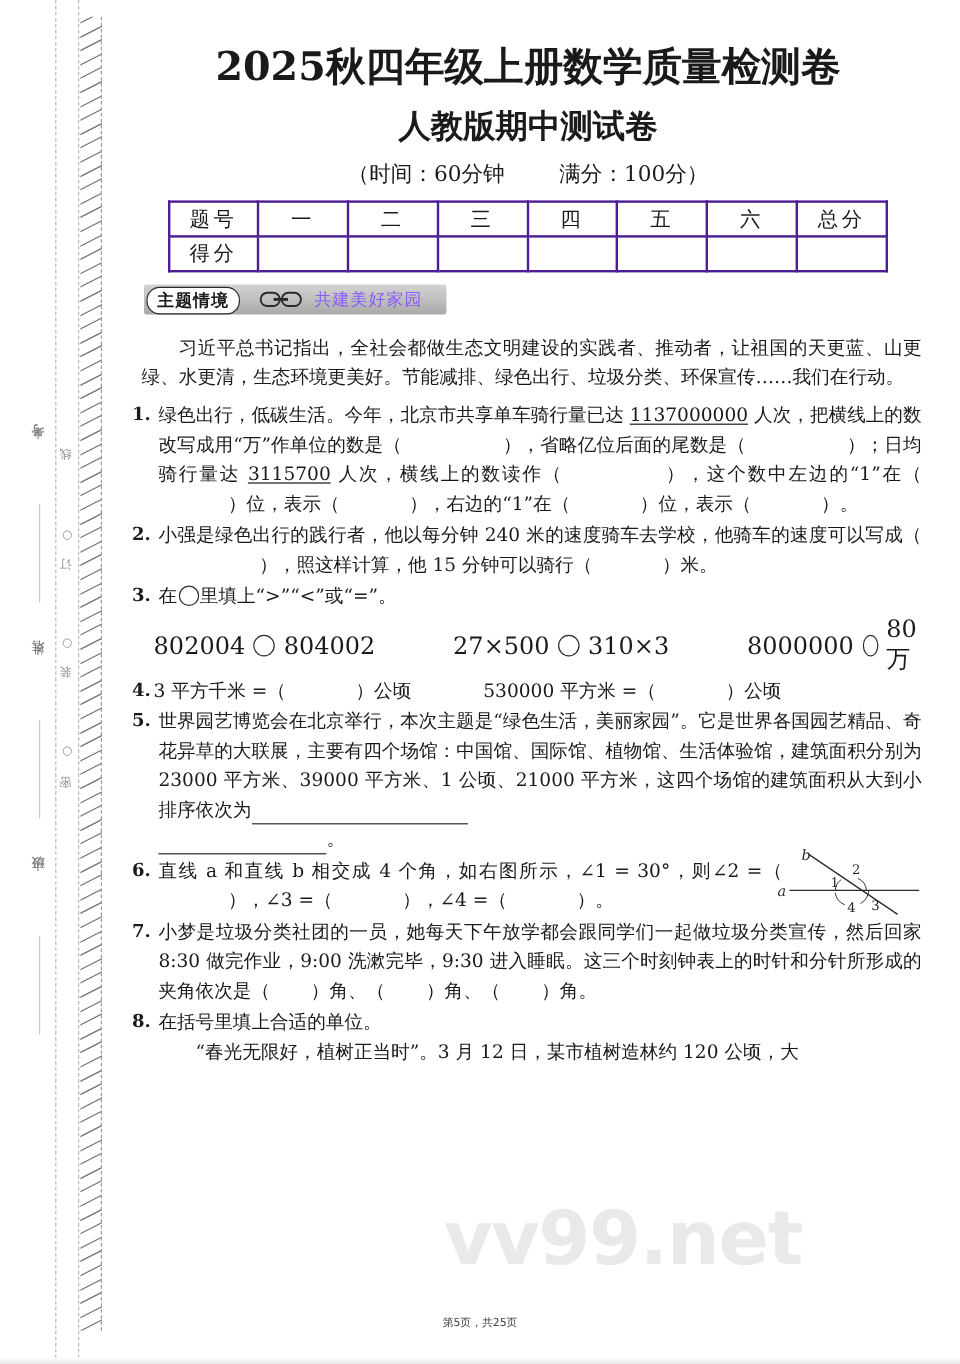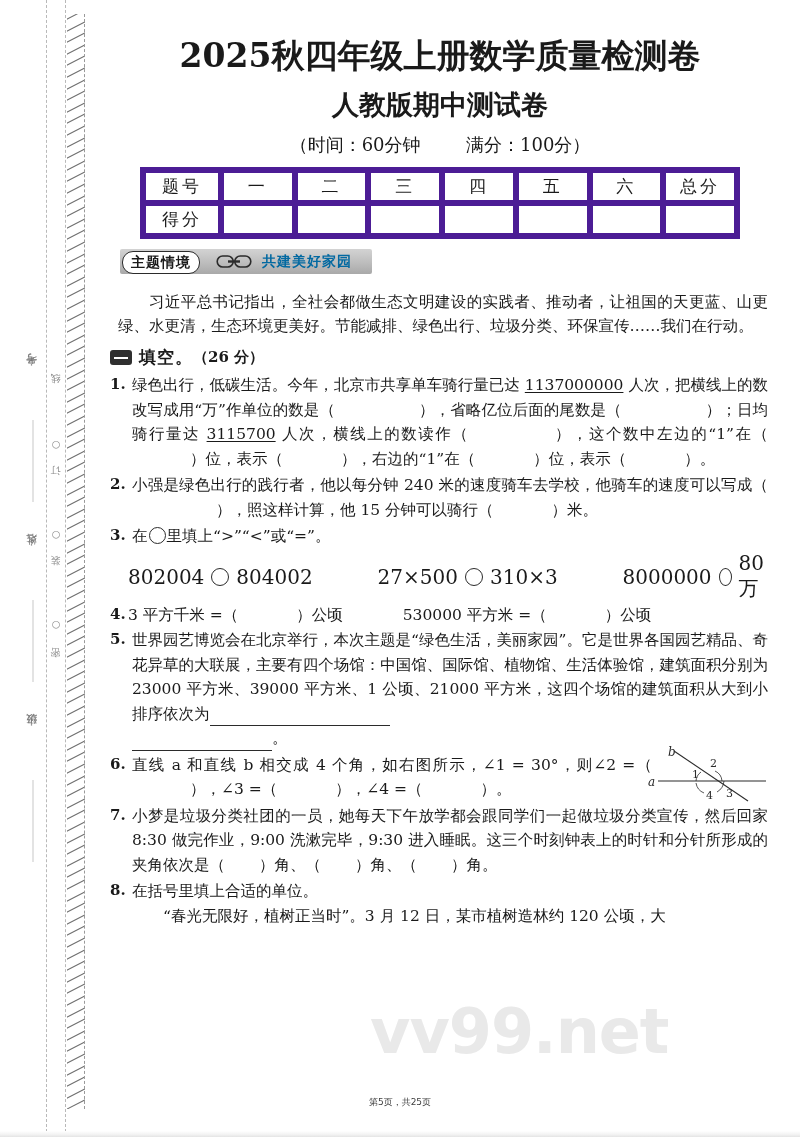--- a/index.html
+++ b/index.html
@@ -143,21 +143,21 @@
     display: flex;
     justify-content: center;
     margin: 4px 0 10px 0;
   }
   table.score-table {
     border-collapse: collapse;
     width: 600px;
     table-layout: fixed;
   }
   table.score-table td {
-    border: 6px solid #4c1d95;
+    border: 2px solid #4c1d95;
     height: 27px;
     text-align: center;
     font-size: 17px;
     font-family: "DejaVu Serif", "Liberation Serif", serif;
     letter-spacing: 3px;
     padding: 0;
   }
   table.score-table td.head-cell { width: 72px; }
 
   
@@ -194,22 +194,22 @@
     left: 96px; top: 4px;
     width: 36px; height: 17px;
   }
   .theme-text {
     position: absolute;
     left: 142px; top: 0;
     height: 25px;
     display: flex;
     align-items: center;
     font-size: 14px;
-    font-weight: 700;
-    color: #0369a1;
+    font-weight: 400;
+    color: #8b5cf6;
     letter-spacing: 1px;
     font-family: "DejaVu Sans", "Liberation Sans", sans-serif;
   }
 
   
   .intro {
     font-size: 15.5px;
     line-height: 1.52;
     text-align: justify;
     margin: 4px 6px 8px 12px;
@@ -502,25 +502,20 @@
       <svg class="chain-icon" viewBox="0 0 36 17">
         <rect x="1.2" y="3" width="16" height="11" rx="5.5" fill="none" stroke="#2b2b2b" stroke-width="1.6"></rect>
         <rect x="18.8" y="3" width="16" height="11" rx="5.5" fill="none" stroke="#2b2b2b" stroke-width="1.6"></rect>
         <rect x="12" y="7.3" width="12" height="2.4" fill="#2b2b2b"></rect>
       </svg>
       <div class="theme-text">共建美好家园</div>
     </div>
 
     <p class="intro">习近平总书记指出，全社会都做生态文明建设的实践者、推动者，让祖国的天更蓝、山更绿、水更清，生态环境更美好。节能减排、绿色出行、垃圾分类、环保宣传……我们在行动。</p>
 
-    <div class="section-head">
-      <span class="sec-marker"></span>
-      <span class="label">填空。</span>
-      <span class="pts">（26 分）</span>
-    </div>
 
     <ol class="qlist">
 
       <li class="q">
         <span class="num">1.</span>
         <span>绿色出行，低碳生活。今年，北京市共享单车骑行量已达 </span><span class="u">1137000000</span><span> 人次，把横线上的数改写成用“万”作单位的数是（</span><span class="blank-l"></span><span>），省略亿位后面的尾数是（</span><span class="blank-l"></span><span>）；日均骑行量达 </span><span class="u">3115700</span><span> 人次，横线上的数读作（</span><span class="blank-l"></span><span>），这个数中左边的“1”在（</span><span class="blank-m"></span><span>）位，表示（</span><span class="blank-m"></span><span>），右边的“1”在（</span><span class="blank-m"></span><span>）位，表示（</span><span class="blank-m"></span><span>）。</span>
       </li>
 
       <li class="q">
         <span class="num">2.</span>

